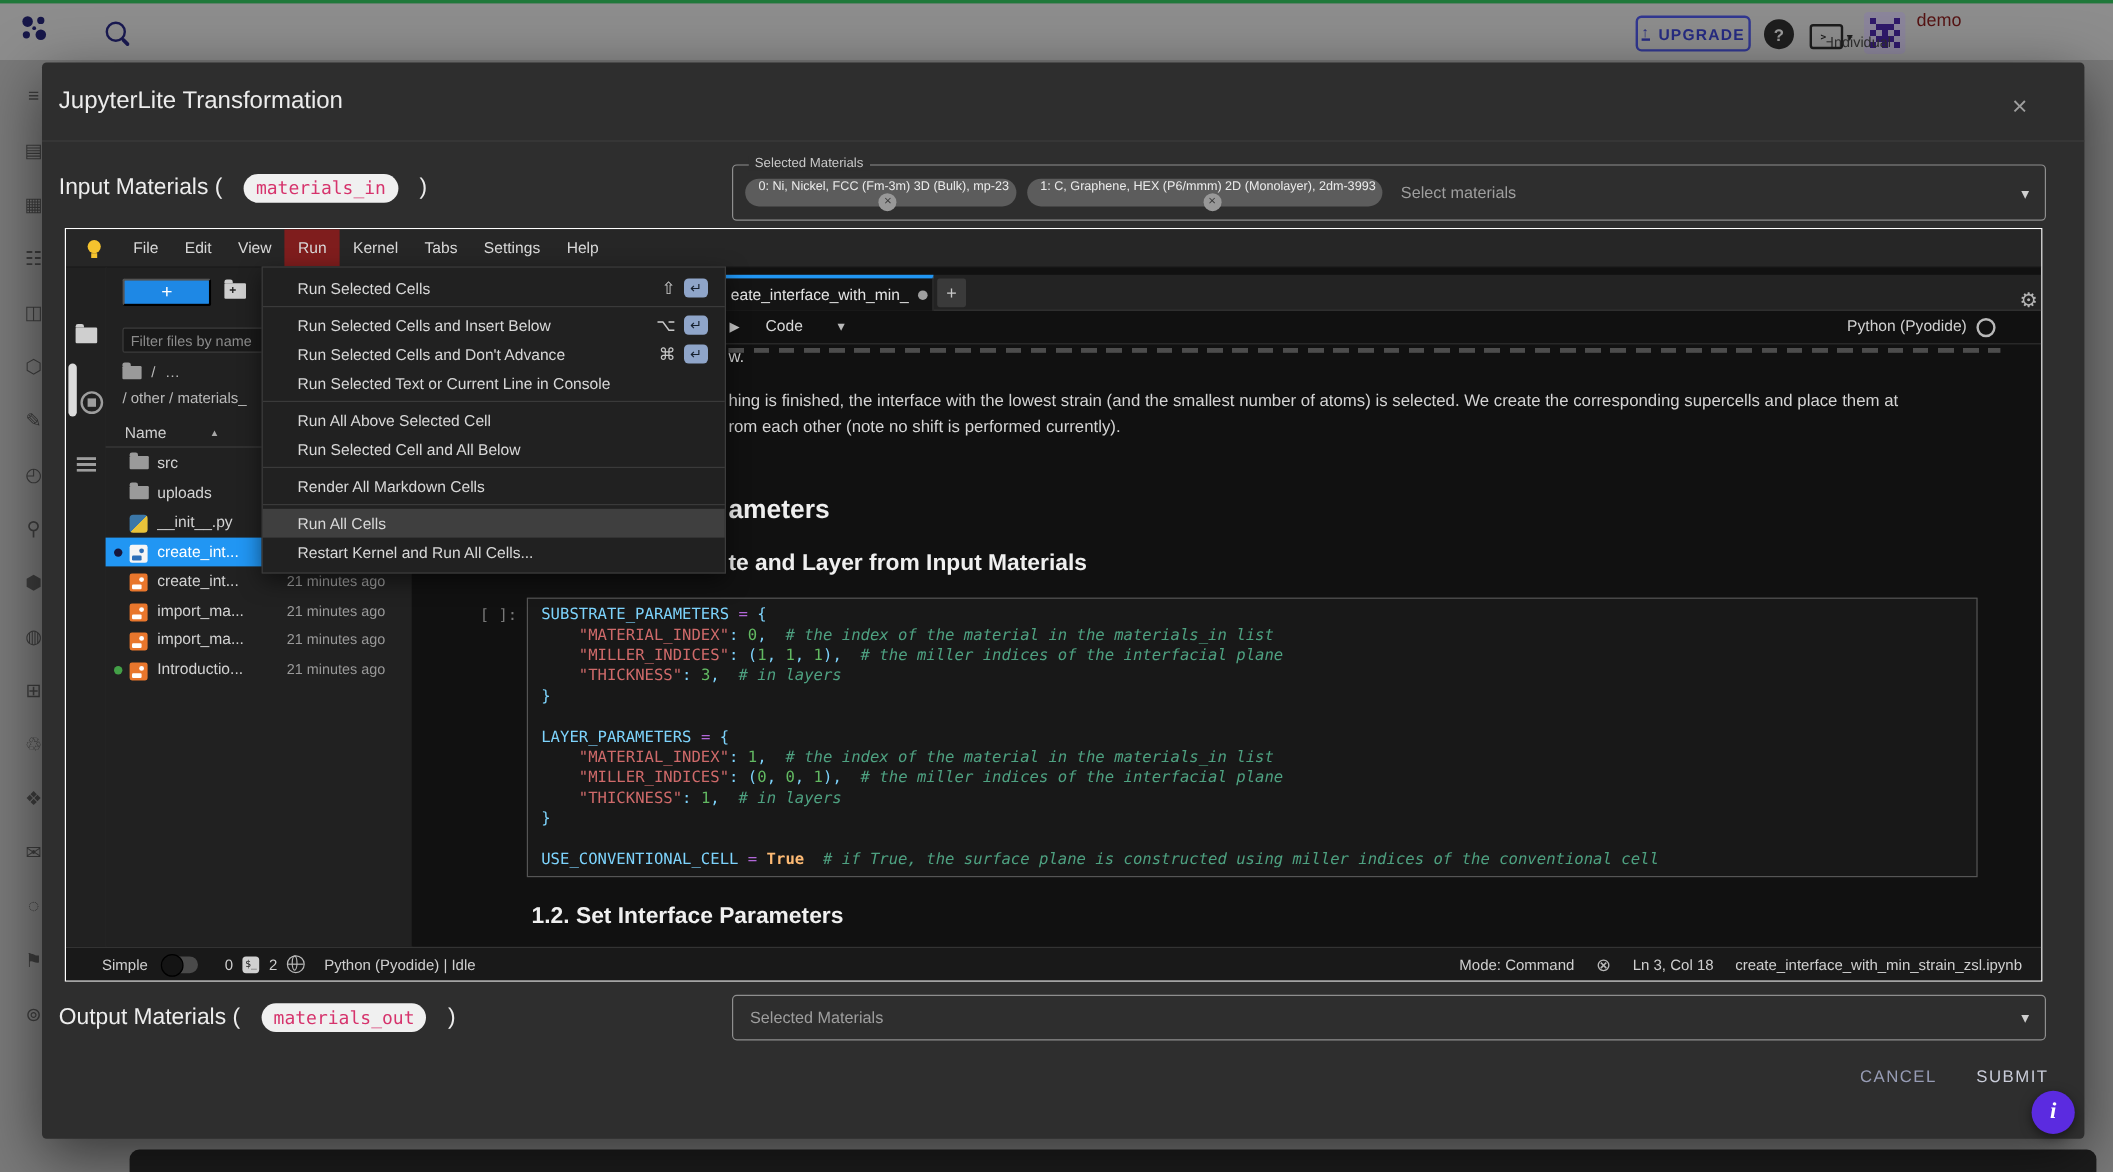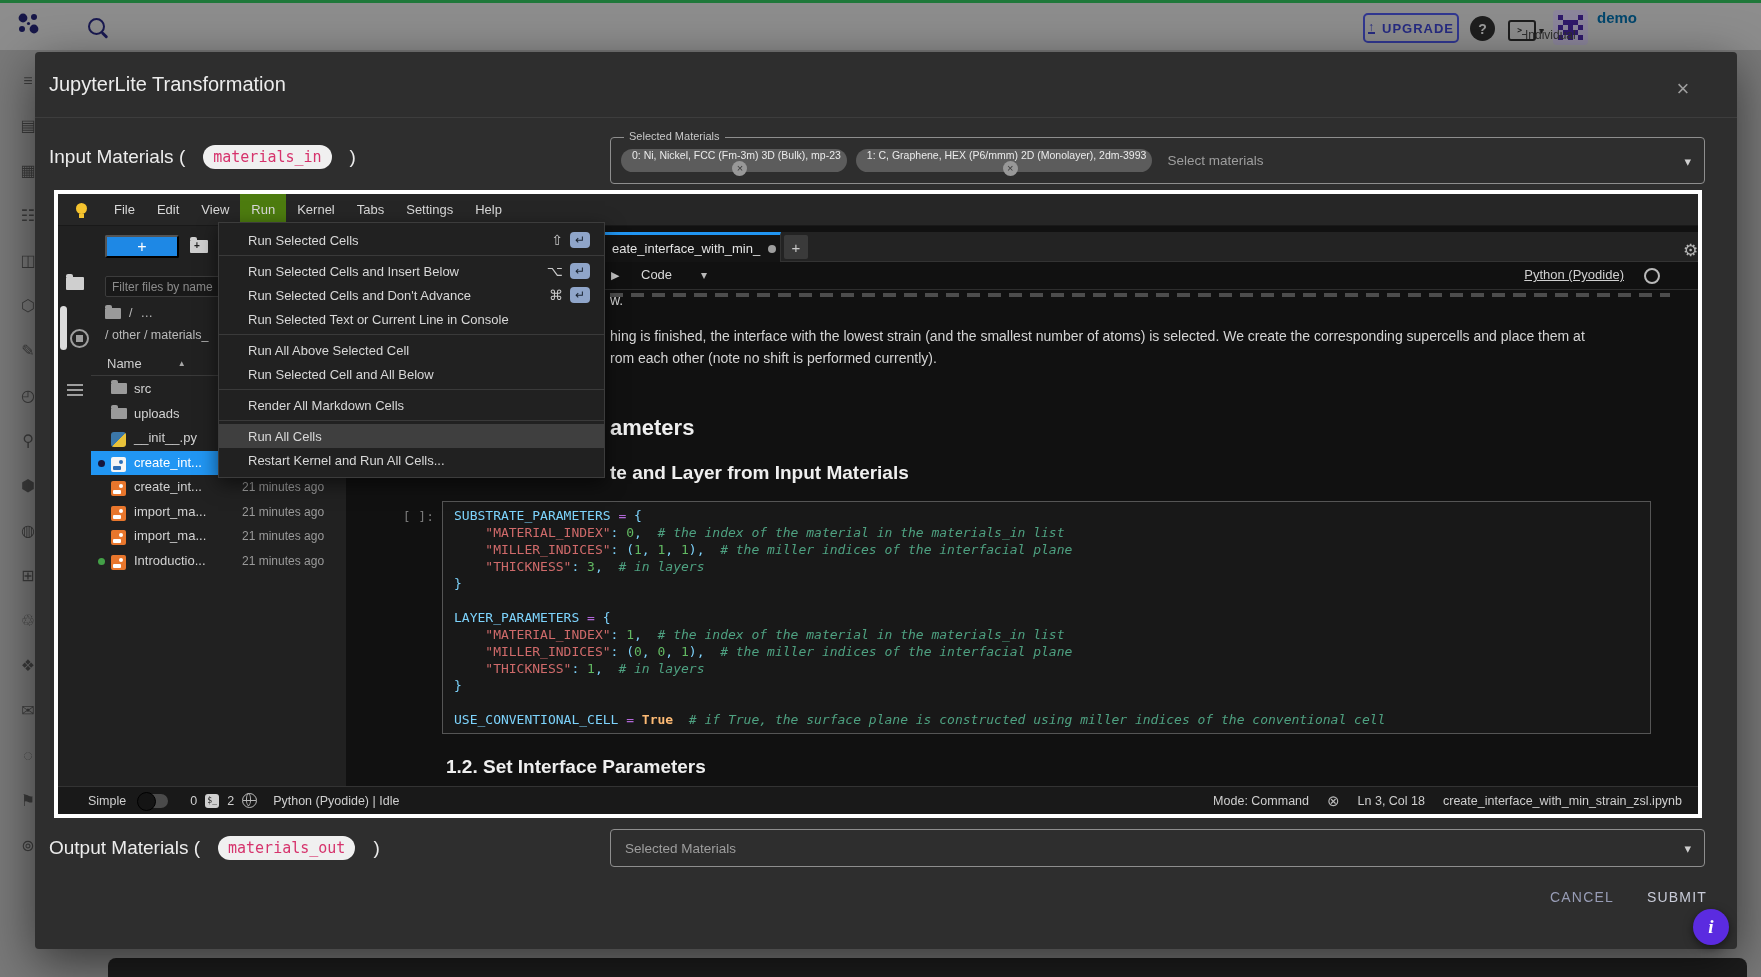--- a/index.html
+++ b/index.html
@@ -18,21 +18,21 @@
     color:#3a41c2;font-size:13px;font-weight:700;letter-spacing:1px;display:flex;align-items:center;
     justify-content:center;gap:7px;background:transparent;cursor:pointer;}
   .up-ic{font-size:12px;font-weight:700;border-bottom:2px solid #3a41c2;line-height:10px;}
   .help-btn{left:1470px;top:13px;width:25px;height:25px;border-radius:50%;background:#2d2d2d;color:#e8e8e8;
     font-size:14px;font-weight:700;display:flex;align-items:center;justify-content:center;}
   .term-btn{left:1508px;top:17px;display:flex;align-items:center;gap:3px;color:#2c2c2c;}
   .term-box{width:24px;height:17px;border:2px solid #2c2c2c;border-radius:3px;font-size:8px;font-weight:700;
     display:flex;align-items:center;justify-content:center;font-family:"DejaVu Sans Mono",monospace;}
   .term-caret{font-size:10px;}
   .avatar{left:1553px;top:7px;width:35px;height:35px;border-radius:4px;overflow:hidden;}
-  .uname{left:1597px;top:6px;font-size:15px;font-weight:700;color:#0369a1;}
+  .uname{left:1597px;top:6px;font-size:15px;font-weight:400;color:#7f1d1d;}
   .uplan{left:1525px;top:25px;font-size:12px;color:#474747;}
   .rail-col{left:12px;top:58px;width:32px;display:flex;flex-direction:column;}
   .rlic{height:45px;display:flex;align-items:center;justify-content:center;font-size:16px;color:#3f3f3f;opacity:.75;}
   .bottompanel{left:108px;top:958px;width:1639px;height:19px;background:#2c2c2c;border-radius:8px 8px 0 0;}
   .dim{left:0;top:0;width:1761px;height:977px;background:rgba(0,0,0,.33);z-index:5;}
 
   
   .dialog{left:35px;top:52px;width:1702px;height:897px;background:#2e2e2e;border-radius:4px;
     box-shadow:0 14px 50px rgba(0,0,0,.55);z-index:10;}
   .dlg-title{left:49px;top:73px;font-size:20px;font-weight:500;color:#ececec;z-index:11;}
@@ -58,29 +58,29 @@
   .dlg-btn{top:884px;height:26px;z-index:12;font-size:14px;font-weight:500;letter-spacing:1.2px;
     display:flex;align-items:center;justify-content:center;cursor:pointer;background:none;border:none;}
   .btn-cancel{left:1540px;width:84px;color:#979cb5;}
   .btn-submit{left:1634px;width:86px;color:#c9ccd9;}
   .fab{left:1693px;top:909px;width:36px;height:36px;border-radius:50%;background:#5b2be0;z-index:40;
     color:#fff;display:flex;align-items:center;justify-content:center;font-family:"Liberation Serif",serif;
     font-style:italic;font-weight:700;font-size:19px;box-shadow:0 3px 10px rgba(0,0,0,.5);cursor:pointer;}
   .gear-ic{left:1683px;top:240px;z-index:31;color:#b5b5b5;font-size:17px;}
 
   
-  .jframe{left:54px;top:190px;width:1648px;height:628px;background:#111;border:4px solid #ffffff;
+  .jframe{left:54px;top:190px;width:1648px;height:628px;background:#111;border:1px solid #ffffff;
     box-sizing:border-box;z-index:11;overflow:hidden;}
   .jmenubar{position:absolute;left:0;top:0;width:100%;height:32px;background:#262626;border-bottom:1px solid #191919;
     display:flex;align-items:center;padding-left:12px;box-sizing:border-box;}
   .bulb{width:11px;height:11px;background:#f5c32e;border-radius:50%;position:relative;margin:0 16px 2px 6px;}
   .bulb::after{content:"";position:absolute;left:3px;bottom:-4px;width:5px;height:4px;background:#f5c32e;}
   .mb-items{display:flex;height:100%;}
   .mbitem{padding:0 11px;line-height:31px;font-size:13px;color:#d8d8d8;cursor:pointer;}
-  .mbitem.active{background:#4d7c0f;}
+  .mbitem.active{background:#7f1d1d;}
   .jrail{position:absolute;left:0;top:32px;width:33px;bottom:28px;background:#212121;border-right:1px solid #303030;}
   .rail-pill{position:absolute;left:2px;top:80px;width:7px;height:44px;background:#dcdcdc;border-radius:4px;}
   .jr-folder{position:absolute;left:8px;top:50px;}
   .fi-folder{width:16px;height:11px;background:#9a9a9a;border-radius:1px;position:relative;display:inline-block;}
   .fi-folder::before{content:"";position:absolute;top:-3px;left:0;width:7px;height:3px;background:#9a9a9a;border-radius:2px 2px 0 0;}
   .fi-folder.lg{width:18px;height:13px;background:#cfcfcf;}
   .fi-folder.lg::before{background:#cfcfcf;}
   .jr-running{position:absolute;left:12px;top:103px;width:15px;height:15px;border:2px solid #9e9e9e;border-radius:50%;}
   .jr-running::after{content:"";position:absolute;left:4px;top:4px;width:7px;height:7px;background:#9e9e9e;}
   .jr-list{position:absolute;left:9px;top:158px;width:16px;height:12px;
@@ -123,21 +123,21 @@
   .ntab{position:absolute;left:88px;top:0;width:347px;height:30px;background:#141414;border-top:3px solid #2196f3;
     border-right:1px solid #333;box-sizing:border-box;display:flex;align-items:center;padding-left:178px;gap:8px;
     color:#e4e4e4;font-size:13px;white-space:nowrap;overflow:hidden;cursor:pointer;}
   .tabdot{width:8px;height:8px;border-radius:50%;background:#9e9e9e;flex:none;}
   .tabplus{position:absolute;left:438px;top:3px;width:24px;height:24px;background:#3a3a3a;border-radius:2px;
     color:#c9c9c9;font-size:15px;display:flex;align-items:center;justify-content:center;cursor:pointer;}
   .toolbar{position:absolute;left:0;top:36px;right:0;height:28px;border-bottom:1px solid #2e2e2e;box-sizing:border-box;}
   .play-ic{position:absolute;left:265px;top:7px;color:#c9c9c9;font-size:11px;}
   .celltype{position:absolute;left:295px;top:5px;color:#d8d8d8;font-size:13px;cursor:pointer;}
   .ct-caret{position:absolute;left:355px;top:6px;color:#b9b9b9;font-size:12px;}
-  .kernel-name{position:absolute;right:74px;top:5px;color:#d0d0d0;font-size:13px;cursor:pointer;text-decoration:underline;}
+  .kernel-name{position:absolute;right:62px;top:5px;color:#d0d0d0;font-size:13px;cursor:pointer;}
   .kernel-circ{position:absolute;right:38px;top:6px;width:12px;height:12px;border:2px solid #b9b9b9;border-radius:50%;}
   .clipline{position:absolute;left:264px;top:67px;width:1060px;height:4px;opacity:.5;
     background:repeating-linear-gradient(90deg,#888 0 13px,transparent 13px 21px);}
   .md{position:absolute;color:#d4d4d4;font-size:14px;white-space:nowrap;}
   .frag-top{left:264px;top:66px;line-height:17px;}
   .frag-l1{left:264px;top:102px;line-height:17px;}
   .frag-l2{left:264px;top:124px;line-height:17px;}
   .h-md{position:absolute;color:#efefef;font-weight:700;white-space:nowrap;}
   .frag-h1{left:264px;top:189px;font-size:22px;}
   .frag-h2{left:264px;top:236px;font-size:19px;}

